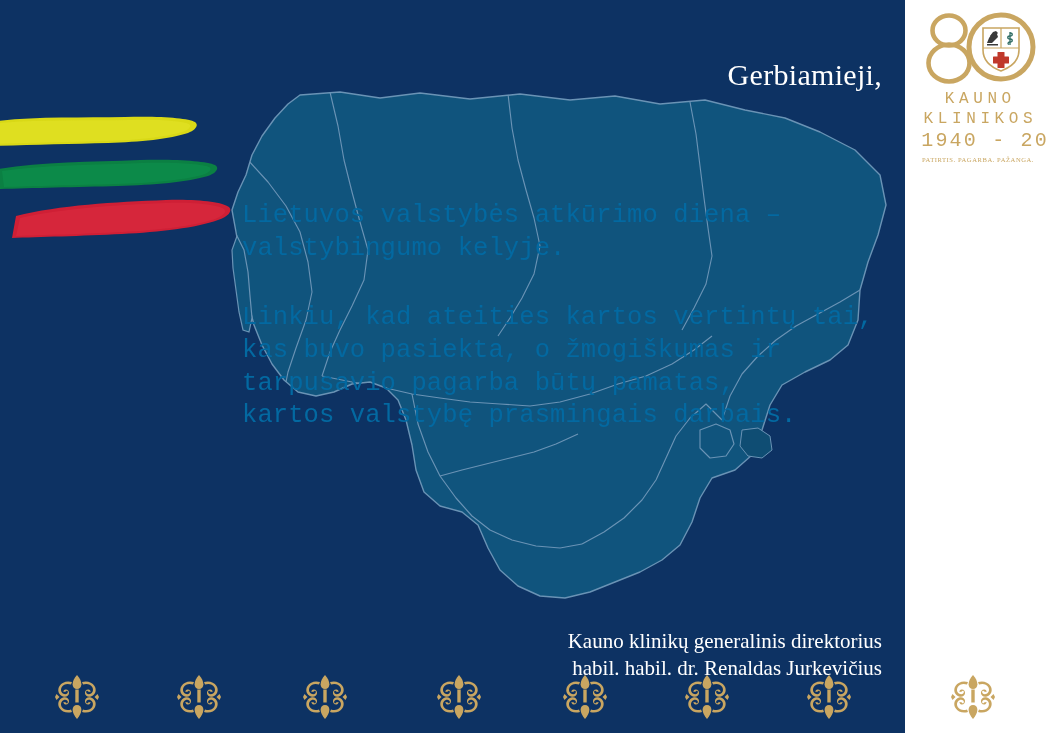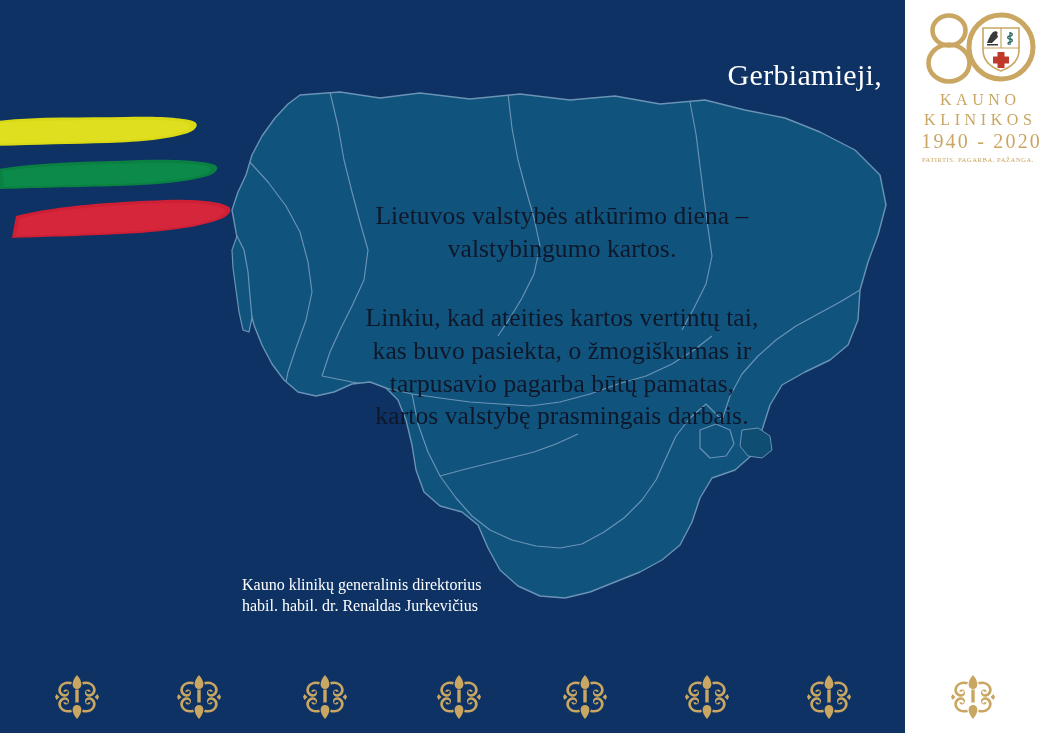--- a/index.html
+++ b/index.html
@@ -63,54 +63,56 @@
     font-size: 30px;
     letter-spacing: 0.3px;
     white-space: nowrap;
   }
 
   .body-block {
     position: absolute;
     right: 167px;
     top: 200px;
     width: 640px;
-    text-align: center;
-    color: #0f172a;
+    text-align: left;
+    color: #0369a1;
+    font-family: Liberation Mono, monospace;
   }
   .para {
     font-size: 25.5px;
     line-height: 1.28;
     letter-spacing: 0.1px;
   }
   .para + .para { margin-top: 37px; }
   .para .ln { display: block; }
 
   .signature {
     position: absolute;
     right: 167px;
-    top: 575px;
+    top: 628px;
     width: 640px;
+    text-align: right;
     color: #ffffff;
-    font-size: 16px;
+    font-size: 21px;
     line-height: 1.3;
   }
   .signature .ln { display: block; }
 
   
   .logo {
     position: absolute;
     left: 919px;
     top: 8px;
     width: 118px;
     text-align: center;
     color: #c9a661;
   }
   .logo-mark { width: 118px; height: 78px; }
   .logo-line {
-    font-family: Liberation Serif, serif;
+    font-family: Liberation Mono, monospace;
     color: #c9a661;
     font-size: 16px;
     letter-spacing: 4.6px;
     line-height: 1.22;
     white-space: nowrap;
     text-indent: 4.6px;
   }
   .logo-line.years { letter-spacing: 2.2px; text-indent: 2.2px; font-size: 20px; }
   .logo-tagline {
     color: #c9a661;
@@ -223,21 +225,21 @@
                  C204,114 170,118 132,120 C94,122 52,123 26,124 Z" fill="#d8293f" opacity="0.7"></path>
       </g>
     </svg>
   </div>
 
   <div class="greeting">Gerbiamieji,</div>
 
   <div class="body-block">
     <div class="para">
       <span class="ln">Lietuvos valstybės atkūrimo diena –</span>
-      <span class="ln">valstybingumo kartos.</span>
+      <span class="ln">valstybingumo kelyje.</span>
     </div>
     <div class="para">
       <span class="ln">Linkiu, kad ateities kartos vertintų tai,</span>
       <span class="ln">kas buvo pasiekta, o žmogiškumas ir</span>
       <span class="ln">tarpusavio pagarba būtų pamatas,</span>
       <span class="ln">kartos valstybę prasmingais darbais.</span>
     </div>
   </div>
 
   <div class="signature">

